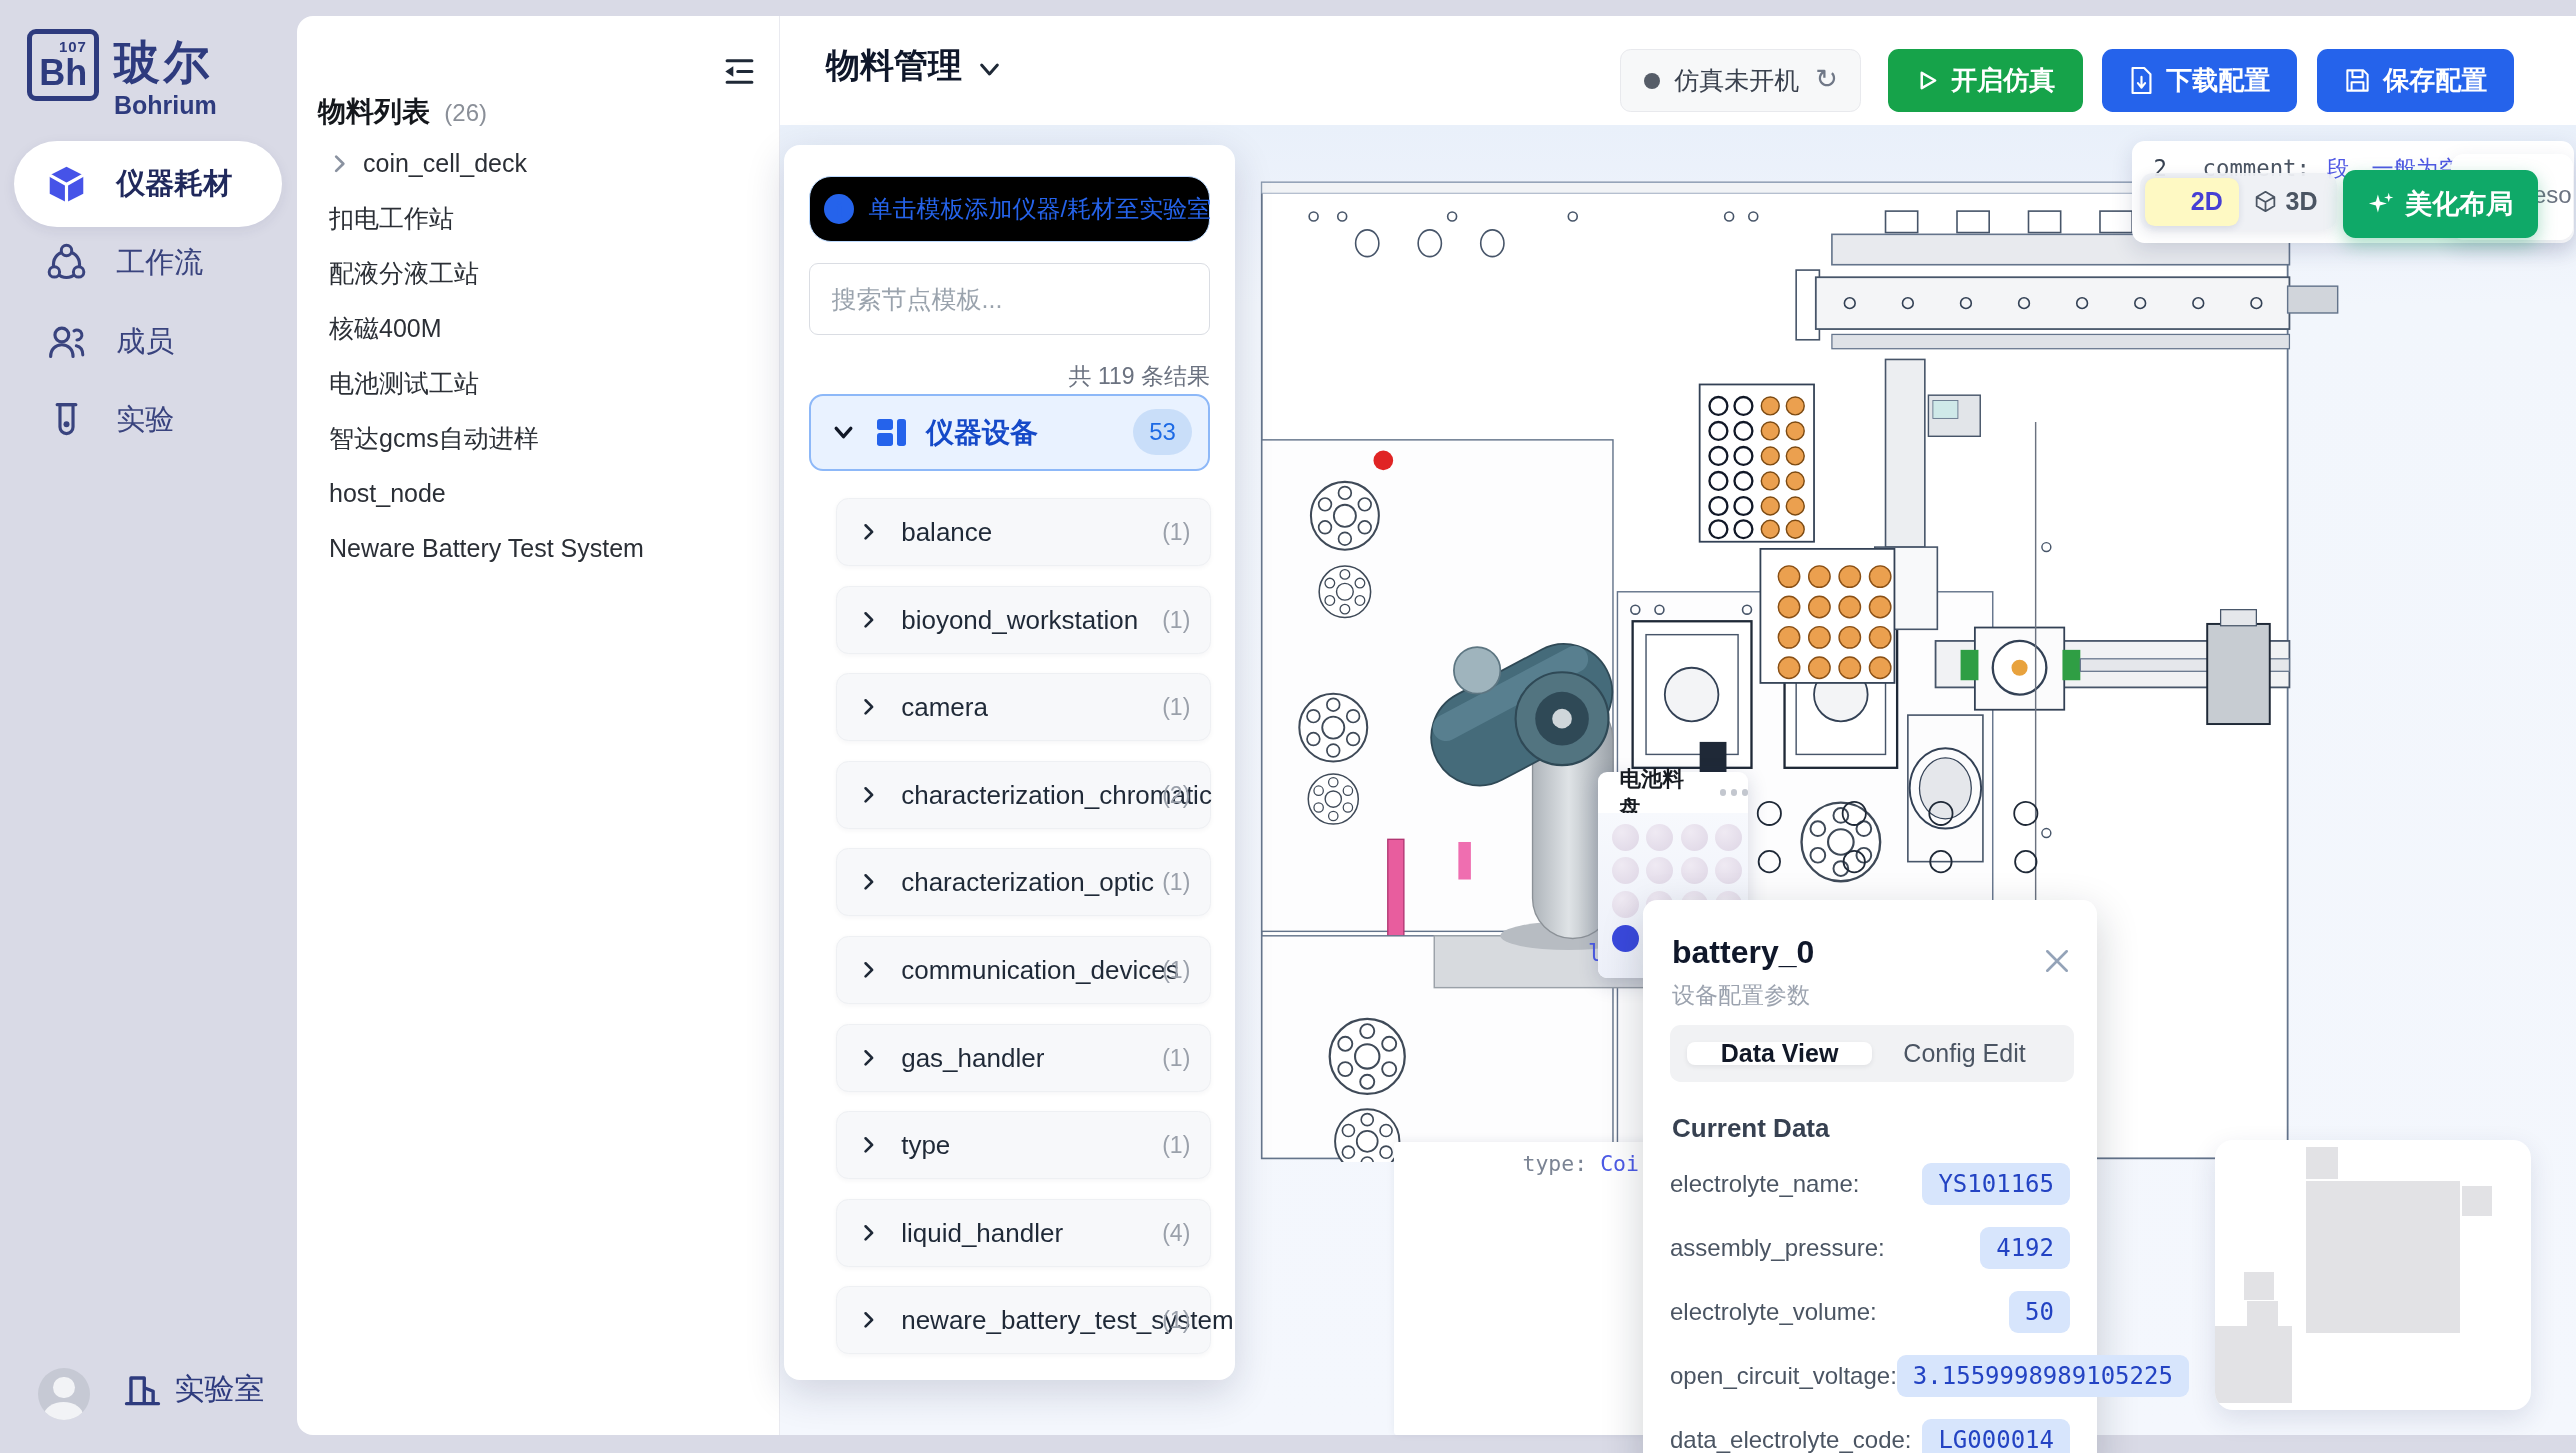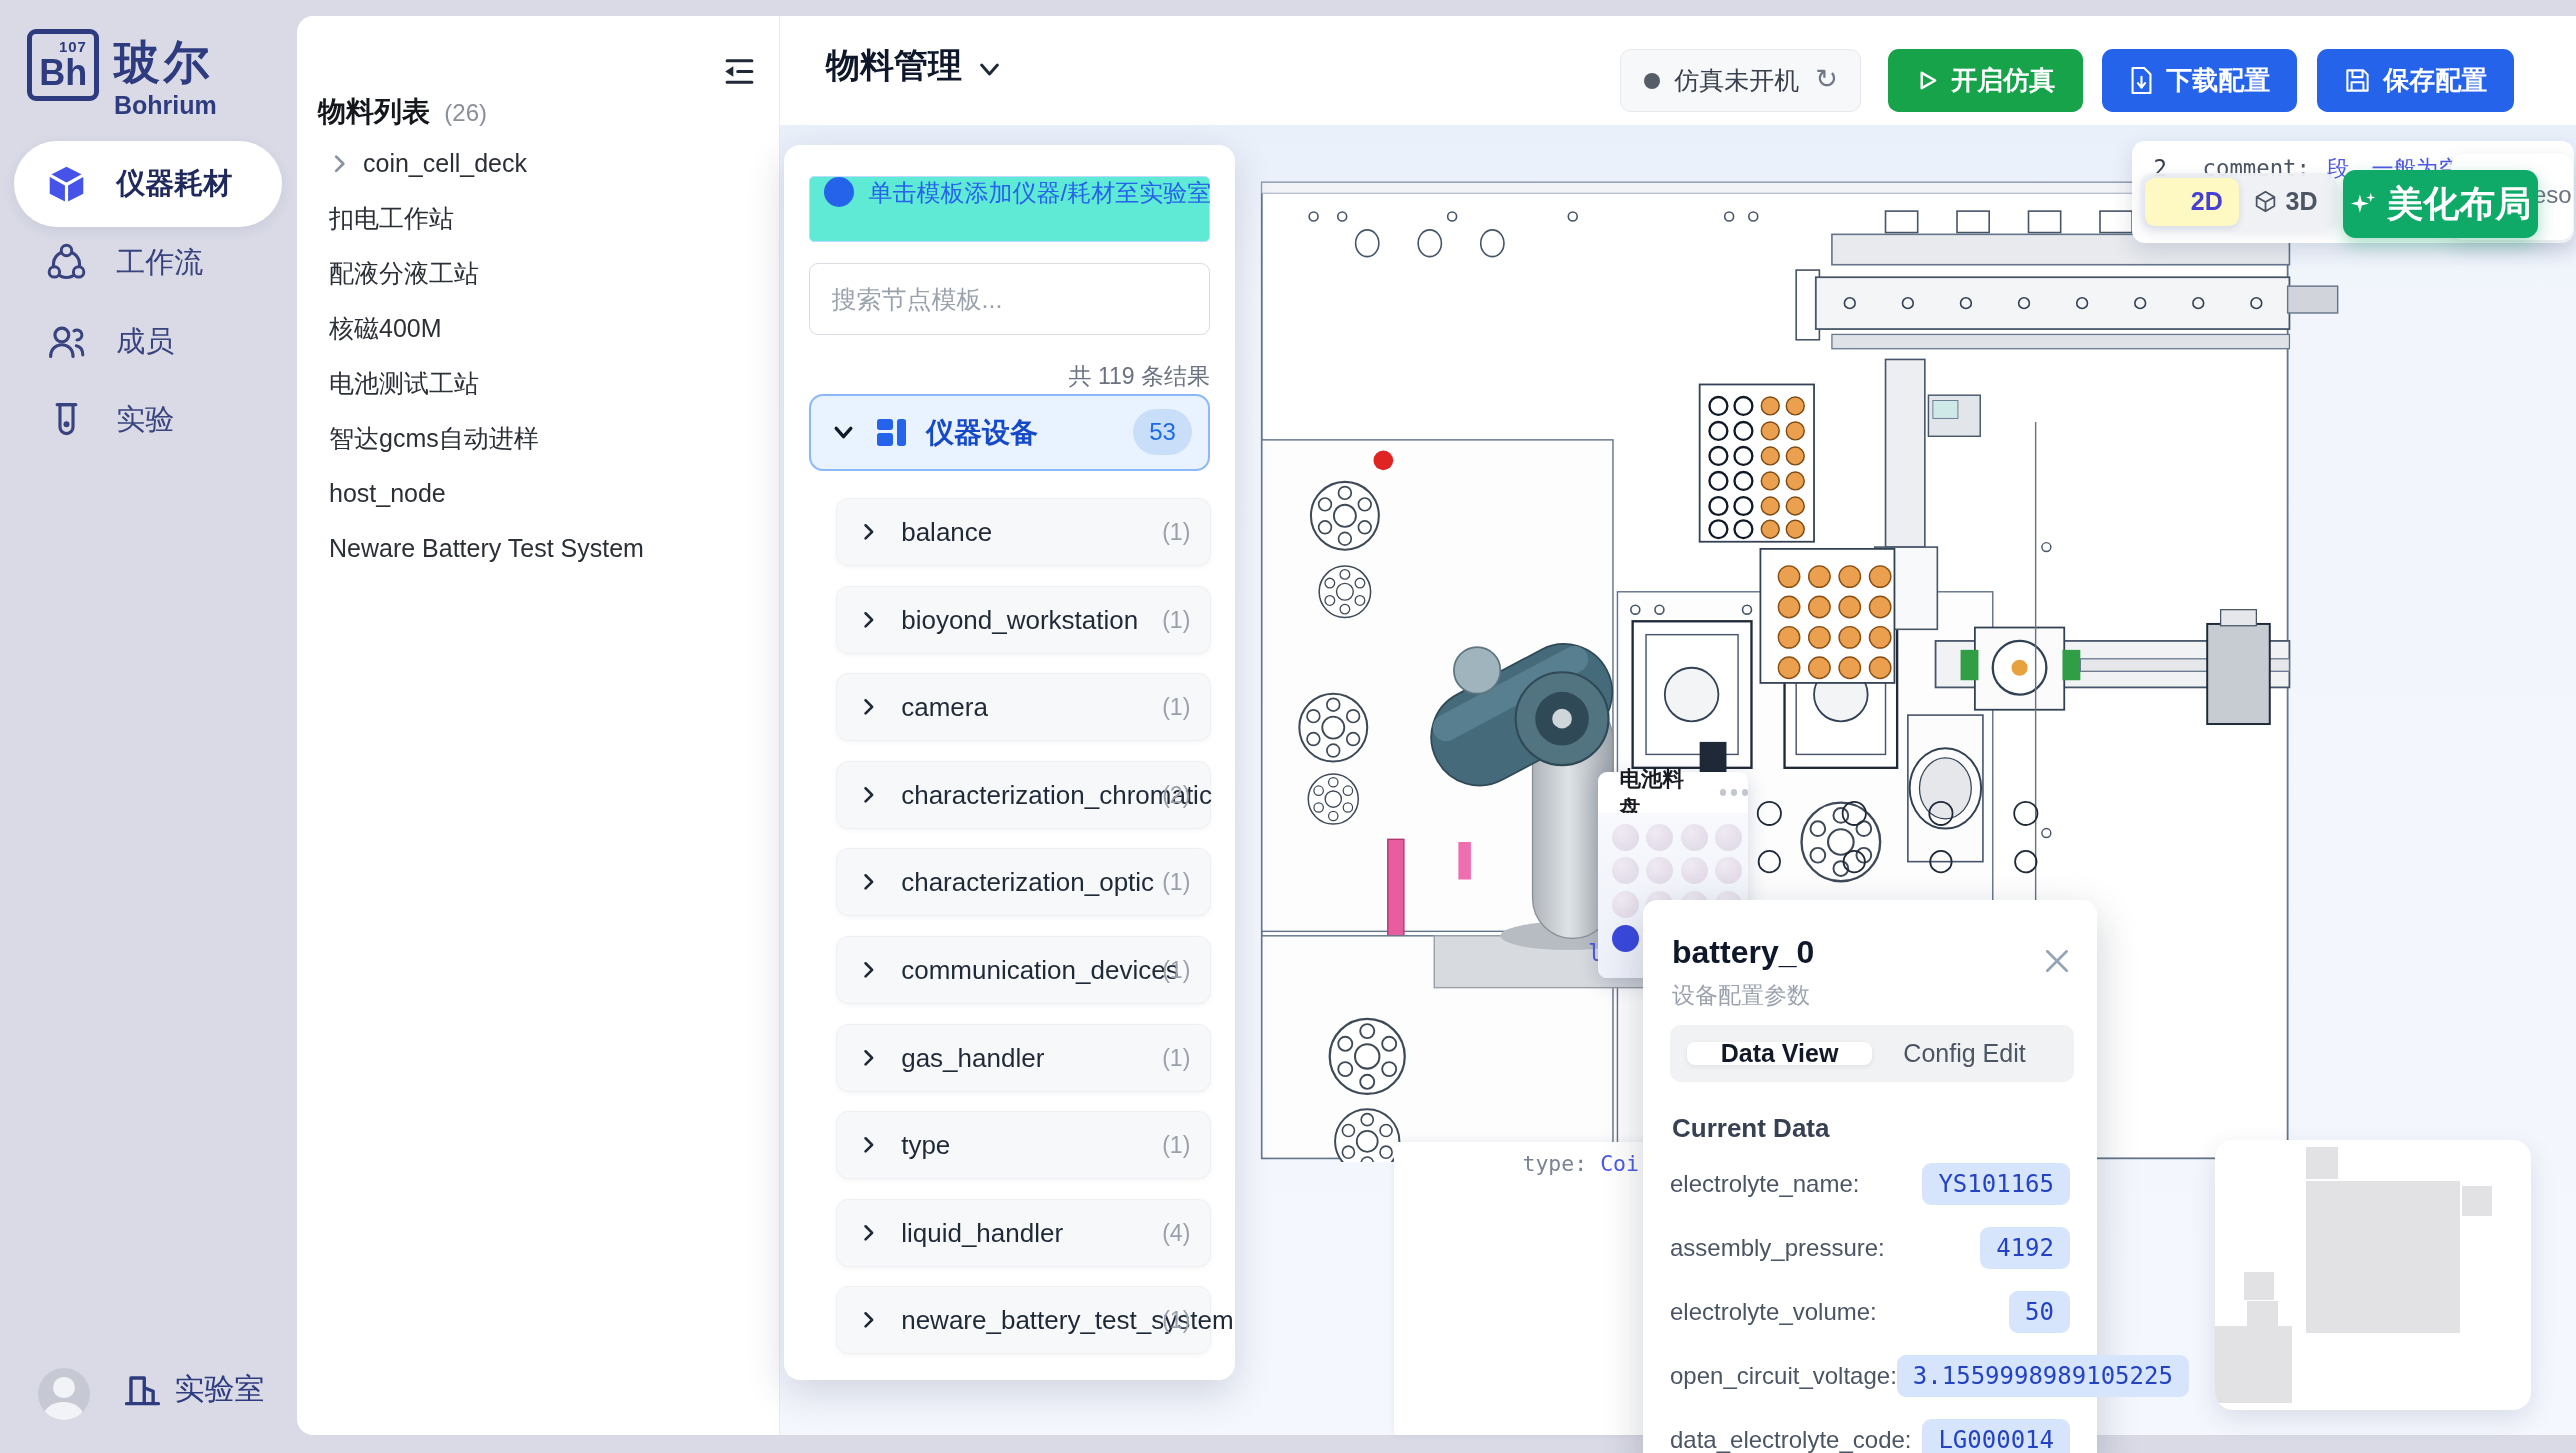--- a/index.html
+++ b/index.html
@@ -72,36 +72,36 @@
   .comment-line { margin:12.5px 0 0 21.5px; font-size:22.3px; white-space:nowrap; }
   .comment-line .pfx { color:#374151; font-family:"DejaVu Sans Mono", monospace; }
   .comment-line .key { color:#4b5563; font-family:"DejaVu Sans Mono", monospace; margin-left:16px; }
   .comment-line .val { color:#5058e5; margin-left:10.7px; }
   .view-toggle { position:absolute; left:1360px; top:48px; width:197px; height:57px; background:rgba(238,240,244,.95); border-radius:12.5px; display:flex; align-items:center; padding:4.5px; z-index:9; box-shadow:0 3.6px 12.5px rgba(30,40,90,.10); }
   .seg { flex:1; height:48px; display:flex; align-items:center; justify-content:center; border-radius:9.8px; font-size:25px; font-weight:600; color:#4b5563; cursor:pointer; }
   .seg.active { background:#fef9c3; color:#463fd4; box-shadow:0 1.8px 7.2px rgba(30,40,90,.12); }
   .seg .ic { margin-right:9px; display:flex; }
   .grid-ic { width:21.5px; height:21.5px; display:grid; grid-template-columns:9.8px 9.8px; grid-template-rows:9.8px 9.8px; gap:1.8px; }
   .grid-ic i { background:#4f46e5; border-radius:2.2px; }
-  .btn-beautify { position:absolute; left:1563px; top:45px; width:195px; height:68px; background:#0fa968; border-radius:12.5px; color:#fff; display:flex; align-items:center; justify-content:center; font-size:36px; font-weight:600; z-index:9; box-shadow:0 7.2px 18px rgba(16,160,100,.35); cursor:pointer; }
+  .btn-beautify { position:absolute; left:1563px; top:45px; width:195px; height:68px; background:#0fa968; border-radius:12.5px; color:#fff; display:flex; align-items:center; justify-content:center; font-size:27px; font-weight:600; z-index:9; box-shadow:0 7.2px 18px rgba(16,160,100,.35); cursor:pointer; }
   .btn-beautify .ic { margin-right:10.7px; display:flex; }
   .esou-box { position:absolute; left:1671px; top:29px; width:122px; height:86px; background:#fff; border-radius:12.5px; box-shadow:0 7.2px 21.5px rgba(30,40,90,.12); overflow:hidden; z-index:8; }
   .esou-box span { position:absolute; left:82px; top:27px; font-size:24px; color:#6b7280; white-space:nowrap; }
   
   .type-card { position:absolute; left:614px; top:1017px; width:254px; height:293px; background:#fff; border-radius:3.6px; box-shadow:0 -1.8px 9px rgba(30,40,90,.07); z-index:7; }
   .type-frag { position:absolute; right:9px; top:9px; font-family:"DejaVu Sans Mono", monospace; font-size:21.5px; }
   .type-frag .k { color:#7b8494; }
   .type-frag .v { color:#4c5ae6; }
   
   .minimap { position:absolute; left:1435px; top:1015px; width:316px; height:270px; background:#fff; border-radius:18px; box-shadow:0 9px 27px rgba(30,40,90,.12); overflow:hidden; z-index:12; }
   .minimap i { position:absolute; background:#e2e2e5; }
 
   
   .tpl-panel { position:absolute; left:784px; top:145px; width:451px; height:1235px; background:#fff; border-radius:16px; box-shadow:0 12.5px 39px rgba(25,30,70,.16); z-index:20; overflow:hidden; }
-  .tpl-hint { position:absolute; left:25px; top:31px; width:401px; height:66px; background:#5eead4; border:1.8px solid #bedbff; border-radius:5px; display:flex; }
+  .tpl-hint { position:absolute; left:25px; top:31px; width:401px; height:66px; background:#000000; border:1.8px solid #bedbff; border-radius:22px; display:flex; align-items:center; }
   .info-ic { width:30px; height:30px; border-radius:50%; background:#2563eb; color:#fff; font-size:19.7px; font-weight:bold; font-family:"Liberation Serif", serif; display:flex; align-items:center; justify-content:center; margin-left:16px; flex:0 0 auto; }
   .tpl-hint span { font-size:24px; color:#2563eb; margin-left:14.3px; white-space:nowrap; }
   .tpl-search { position:absolute; left:25px; top:118px; width:401px; height:72px; border:1.8px solid #dadde3; border-radius:9px; font-size:25px; color:#30363f; padding:0 21.5px; outline:none; background:#fff; font-family:"Liberation Sans", sans-serif; }
   .tpl-search::placeholder { color:#9aa3ad; }
   .tpl-results { position:absolute; left:25px; top:216px; width:401px; text-align:right; font-size:23px; color:#6b7280; }
   .tpl-group { position:absolute; left:25px; top:249px; width:401px; height:77px; background:#e9f2ff; border:2.7px solid #8db8f8; border-radius:14px; display:flex; align-items:center; cursor:pointer; }
   .tpl-group .chev { margin-left:19.7px; display:flex; }
   .lay-ic { position:relative; width:29px; height:27px; margin-left:21.5px; flex:0 0 auto; }
   .lay-ic i { position:absolute; background:#2563eb; border-radius:2.7px; }
   .lay-ic .a { left:0; top:0; width:16px; height:10.7px; }

